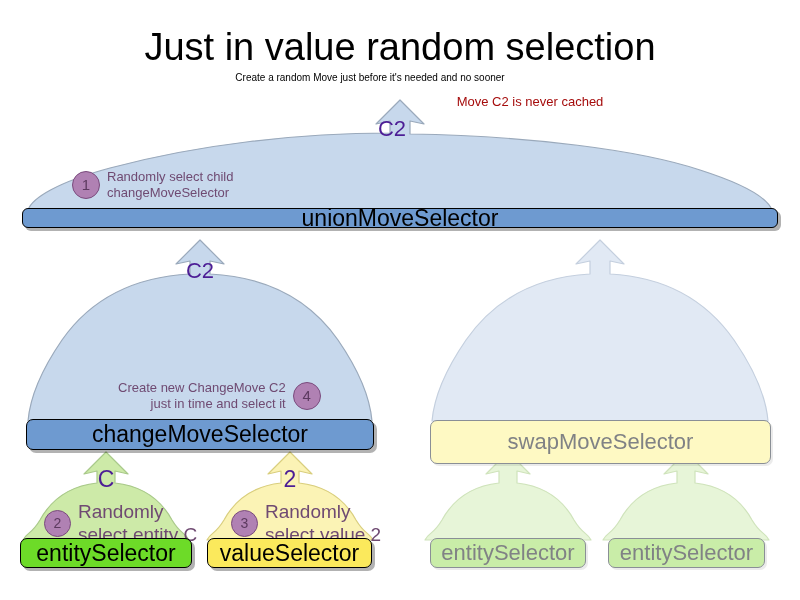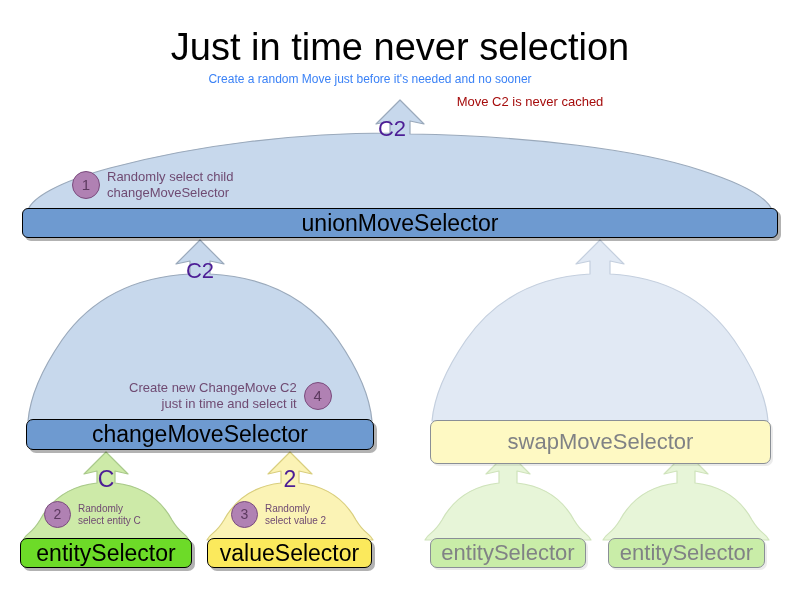--- a/index.html
+++ b/index.html
@@ -13,21 +13,21 @@
   #stage{position:relative;width:800px;height:600px;}
 
   
   .title{
     position:absolute;left:0;top:28px;width:800px;text-align:center;
     font-size:38px;font-weight:400;color:#000000;line-height:1.05;
     letter-spacing:0px;
   }
   .subtitle{
     position:absolute;left:0;top:72px;width:740px;text-align:center;
-    font-size:12px;font-weight:400;color:#3b82f6;
+    font-size:10px;font-weight:400;color:#000000;
   }
   .warn{
     position:absolute;left:0;top:94px;width:800px;text-align:center;
     font-size:13px;font-weight:400;color:#a50c0c;
   }
   .warn span{display:inline-block;margin-left:260px;}
 
   
   svg.layer{position:absolute;left:0;top:0;width:800px;height:600px;}
 
@@ -36,21 +36,21 @@
     position:absolute;
     display:flex;align-items:center;justify-content:center;
     box-sizing:border-box;
     font-weight:400;
     white-space:nowrap;
   }
   .box.shadowed{ box-shadow:3px 3px 0 rgba(0,0,0,0.30); }
   .box.faded{ box-shadow:2px 2px 0 rgba(0,0,0,0.08); }
 
   #union-box{
-    left:22px;top:208px;width:756px;height:30px;
+    left:22px;top:208px;width:756px;height:20px;
     background:#6e9ad0;border:1.6px solid #000;border-radius:6px;
     font-size:23px;color:#000;
   }
   #change-box{
     left:26px;top:419px;width:348px;height:31px;
     background:#6e9ad0;border:1.6px solid #000;border-radius:7px;
     font-size:23px;color:#000;
   }
   #swap-box{
     left:430px;top:420px;width:341px;height:44px;
@@ -96,27 +96,27 @@
   .num{
     flex:0 0 auto;width:26px;height:26px;border-radius:50%;
     background:#b081b3;border:1.8px solid #7a4b7d;
     display:flex;align-items:center;justify-content:center;
     color:#5d3a60;font-size:15px;
   }
   #ann-1{left:72px;top:169px;}
   #ann-5{left:310px;top:148px;}
   #ann-5 .txt{order:0;}
   #ann-5 .num{order:1;}
-  #ann-4{left:129px;top:380px;}
+  #ann-4{left:118px;top:380px;}
   #ann-4 .txt{order:0;text-align:right;}
   #ann-4 .num{order:1;}
   #ann-2{left:44px;top:501px;}
   #ann-3{left:231px;top:501px;}
   #ann-2 .num,#ann-3 .num{width:25px;height:25px;font-size:14px;}
-  #ann-2 .txt,#ann-3 .txt{font-size:10px;}
+  #ann-2 .txt,#ann-3 .txt{font-size:19px;}
 </style>
 </head>
 <body>
 
 <div id="stage">
 
   <svg class="layer" viewBox="0 0 800 600" xmlns="http://www.w3.org/2000/svg">
 
     <path d="M400,100 L424,124 L410,121 L410,134
          C530,136 640,150 700,170
@@ -168,21 +168,21 @@
 
     <path d="M686,452 L708,474 L695,471 L695,483
          C722,486 740,498 752,520
          C761,535 765,532 769,540
          L603,540
          C607,532 611,535 620,520
          C632,498 650,486 677,483
          L677,471 L664,474 Z" fill="#e7f5d8" stroke="#cfe3bb" stroke-width="1.2" stroke-linejoin="round"></path>
   </svg>
 
-  <div class="title">Just in time never selection</div>
+  <div class="title">Just in value random selection</div>
   <div class="subtitle">Create a random Move just before it's needed and no sooner</div>
   <div class="warn"><span>Move C2 is never cached</span></div>
 
   <div class="move-label" id="label-union-c2">C2</div>
   <div class="move-label" id="label-change-c2">C2</div>
   <div class="move-label" id="label-entity-c">C</div>
   <div class="move-label" id="label-value-2">2</div>
 
   <div class="ann" id="ann-1">
     <div class="num">1</div>

